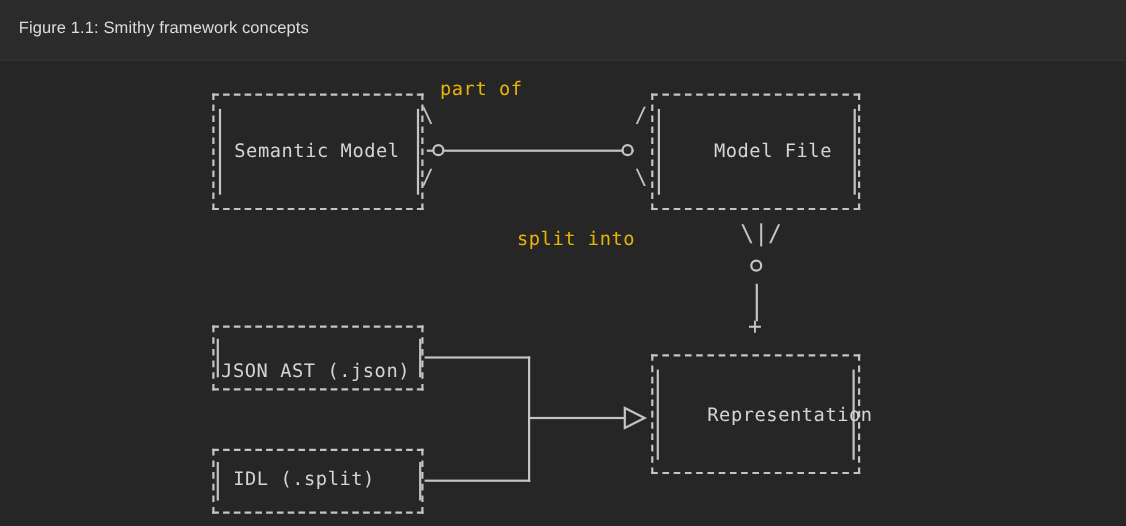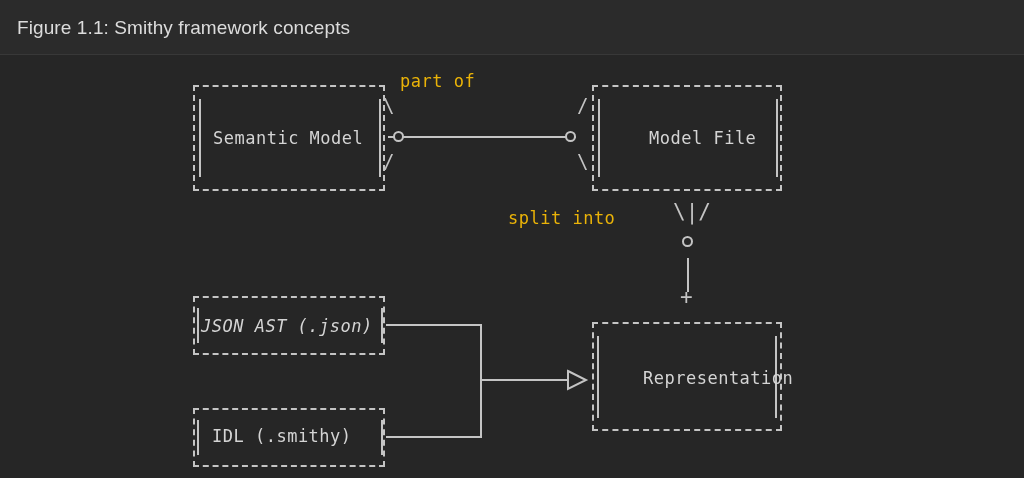--- a/index.html
+++ b/index.html
@@ -22,21 +22,21 @@
     width: 1024px;
     height: 55px;
     background: #2b2b2b;
     border-bottom: 1px solid #383838;
     box-sizing: border-box;
   }
   #figure-title {
     position: absolute;
     left: 17px;
     top: 17px;
-    font-size: 19px;
+    font-size: 15px;
     letter-spacing: 0.1px;
     color: #dcdcdc;
     white-space: nowrap;
   }
 
   
   #diagram-canvas {
     position: absolute;
     left: 0; top: 56px;
     width: 1024px;
@@ -137,36 +137,36 @@
   <div class="h-line" style="left:388px; top:80px; width:188px;"></div>
   <div class="circle-marker" style="left:393px; top:75px;"></div>
   <div class="circle-marker" style="left:565px; top:75px;"></div>
 
   <div class="glyph" style="left:383px; top:40px;">\</div>
   <div class="glyph" style="left:383px; top:96px;">/</div>
 
   <div class="glyph" style="left:577px; top:40px;">/</div>
   <div class="glyph" style="left:577px; top:96px;">\</div>
 
-  <div class="edge-label" style="left:508px; top:152px;">split into</div>
+  <div class="edge-label" style="left:470px; top:152px;">split into</div>
 
   <div class="glyph" style="left:673px; top:146px; font-size:21px;">\|/</div>
   <div class="circle-marker" style="left:682px; top:180px;"></div>
   <div class="v-line" style="left:687px; top:202px; height:34px;"></div>
   <div class="glyph" style="left:680px; top:231px; font-size:21px;">+</div>
 
   <div class="node-box" style="left:193px; top:240px; width:192px; height:59px;"></div>
   <div class="pipe" style="left:197px; top:252px; height:35px;"></div>
   <div class="pipe" style="left:381px; top:252px; height:35px;"></div>
-  <div class="node-label" style="left:201px; top:260px;font-style:italic;">JSON AST (.json)</div>
+  <div class="node-label" style="left:201px; top:272px;">JSON AST (.json)</div>
 
   <div class="node-box" style="left:193px; top:352px; width:192px; height:59px;"></div>
   <div class="pipe" style="left:197px; top:364px; height:35px;"></div>
   <div class="pipe" style="left:381px; top:364px; height:35px;"></div>
-  <div class="node-label" style="left:212px; top:370px;">IDL (.smithy)</div>
+  <div class="node-label" style="left:212px; top:370px;">IDL (.split)</div>
 
   <div class="h-line" style="left:386px; top:268px; width:96px;"></div>
   <div class="h-line" style="left:386px; top:380px; width:96px;"></div>
   <div class="v-line" style="left:480px; top:268px; height:114px;"></div>
 
   <div class="h-line" style="left:480px; top:323px; width:88px;"></div>
   <svg class="overlay" viewBox="0 0 1024 422">
     <polygon points="568,315 586,324 568,333" fill="none" stroke="#c4c4c4" stroke-width="2" stroke-linejoin="miter"></polygon>
   </svg>
 

